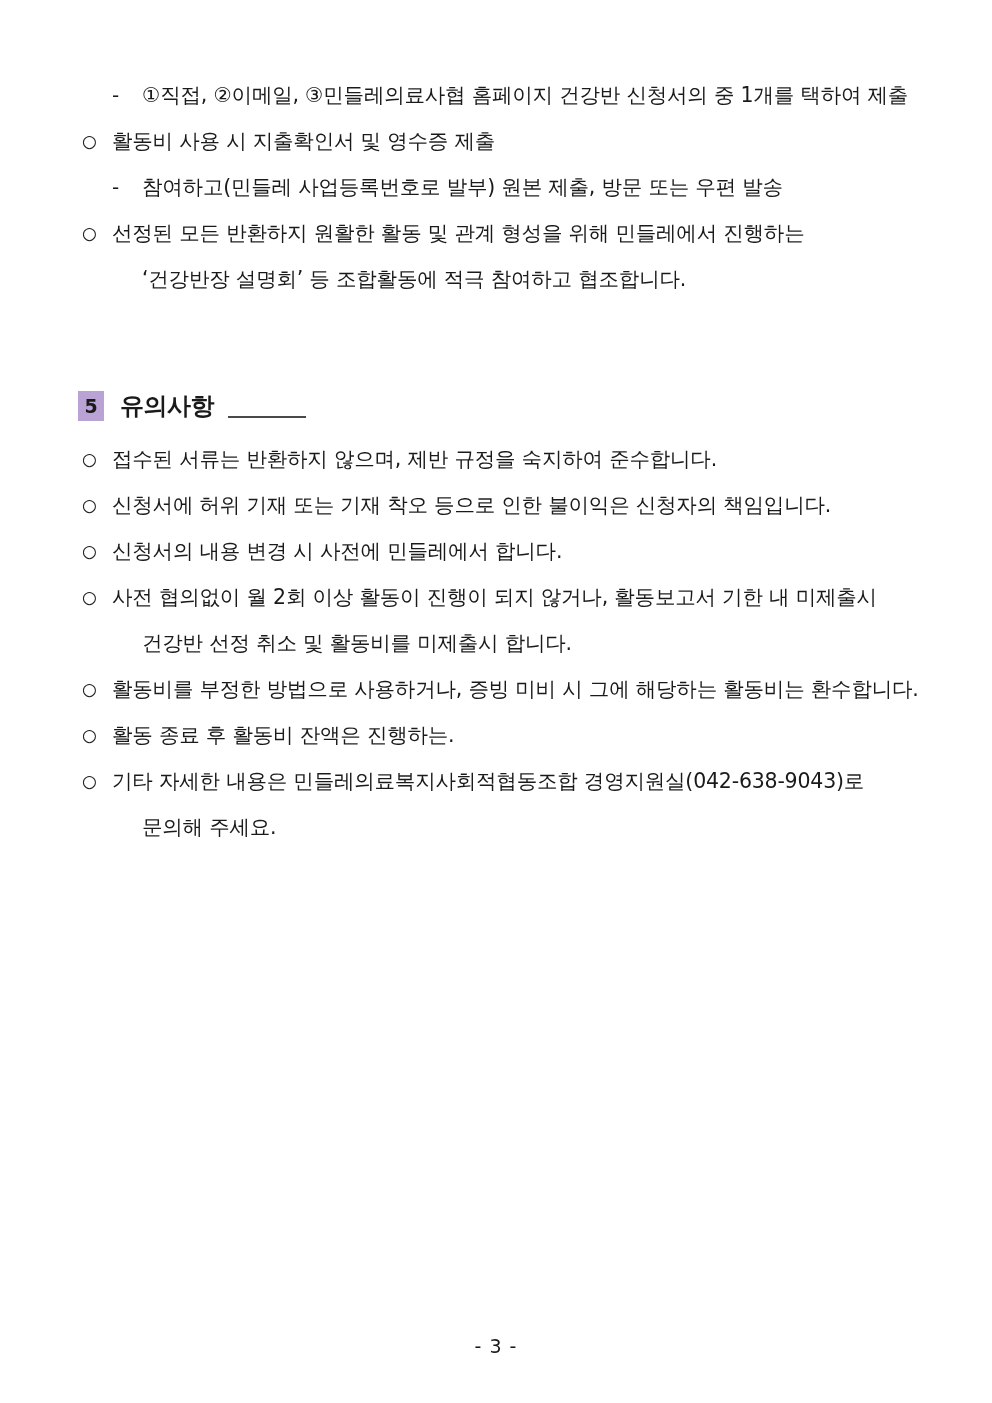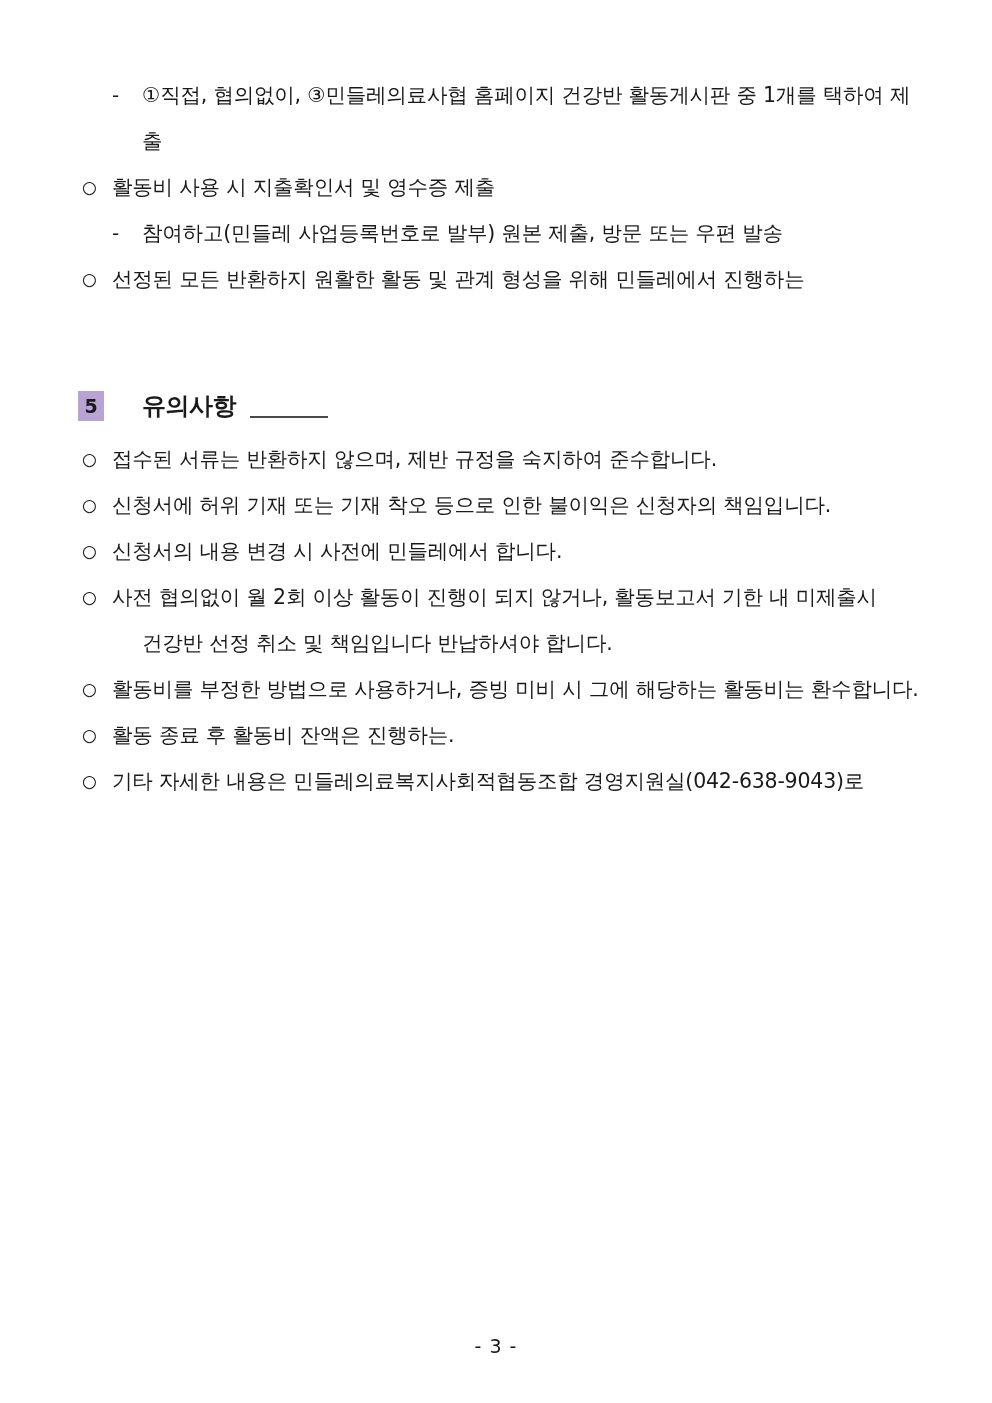--- a/index.html
+++ b/index.html
@@ -88,21 +88,21 @@
     font-size: 19px;
     font-weight: bold;
     display: flex;
     align-items: center;
     justify-content: center;
     flex: 0 0 auto;
   }
   .sec-title {
     font-size: 24px;
     font-weight: bold;
-    margin-left: 38px;
+    margin-left: 16px;
     letter-spacing: -0.5px;
     white-space: pre;
   }
   .sec-rule {
     flex: 0 0 auto;
     width: 78px;
     height: 2px;
     background: #4a4a4a;
     margin-left: 14px;
     align-self: flex-end;
@@ -122,37 +122,39 @@
     letter-spacing: 1px;
     color: #1a1a1a;
   }
 </style>
 </head>
 <body>
 
 <div class="page">
 
   <div class="block" id="top-block">
-      <div class="line ind-1"><span class="marker dash">-</span><span class="text">①직접, 협의없이, ③민들레의료사협 홈페이지 건강반 활동게시판 중 1개를 택하여 제출</span></div>
+      <div class="line ind-1"><span class="marker dash">-</span><span class="text">①직접, ②이메일, ③민들레의료사협 홈페이지 건강반 신청서의 중 1개를 택하여 제출</span></div>
       <div class="line ind-0"><span class="marker circle">○</span><span class="text">활동비 사용 시 지출확인서 및 영수증 제출</span></div>
       <div class="line ind-1"><span class="marker dash">-</span><span class="text">참여하고(민들레 사업등록번호로 발부) 원본 제출, 방문 또는 우편 발송</span></div>
       <div class="line ind-0"><span class="marker circle">○</span><span class="text">선정된 모든 반환하지 원활한 활동 및 관계 형성을 위해 민들레에서 진행하는</span></div>
+      <div class="line ind-2"><span class="marker none"></span><span class="text">‘건강반장 설명회’ 등 조합활동에 적극 참여하고 협조합니다.</span></div>
     </div>
 
   <div class="section-head">
     <div class="sec-num">5</div>
     <div class="sec-title">유의사항</div>
     <div class="sec-rule"></div>
   </div>
 
   <div class="block gap-top" id="section-block">
       <div class="line ind-0"><span class="marker circle">○</span><span class="text">접수된 서류는 반환하지 않으며, 제반 규정을 숙지하여 준수합니다.</span></div>
       <div class="line ind-0"><span class="marker circle">○</span><span class="text">신청서에 허위 기재 또는 기재 착오 등으로 인한 불이익은 신청자의 책임입니다.</span></div>
       <div class="line ind-0"><span class="marker circle">○</span><span class="text">신청서의 내용 변경 시 사전에 민들레에서 합니다.</span></div>
       <div class="line ind-0"><span class="marker circle">○</span><span class="text underline">사전 협의없이 월 2회 이상 활동이 진행이 되지 않거나, 활동보고서 기한 내 미제출시</span></div>
-      <div class="line ind-2"><span class="marker none"></span><span class="text underline">건강반 선정 취소 및 책임입니다 반납하셔야 합니다.</span></div>
+      <div class="line ind-2"><span class="marker none"></span><span class="text underline">건강반 선정 취소 및 활동비를 미제출시 합니다.</span></div>
       <div class="line ind-0"><span class="marker circle">○</span><span class="text underline">활동비를 부정한 방법으로 사용하거나, 증빙 미비 시 그에 해당하는 활동비는 환수합니다.</span></div>
       <div class="line ind-0"><span class="marker circle">○</span><span class="text">활동 종료 후 활동비 잔액은 진행하는.</span></div>
       <div class="line ind-0"><span class="marker circle">○</span><span class="text">기타 자세한 내용은 민들레의료복지사회적협동조합 경영지원실(042-638-9043)로</span></div>
+      <div class="line ind-2"><span class="marker none"></span><span class="text">문의해 주세요.</span></div>
     </div>
 
   <div class="page-number">- 3 -</div>
 </div>
 
 </body></html>

